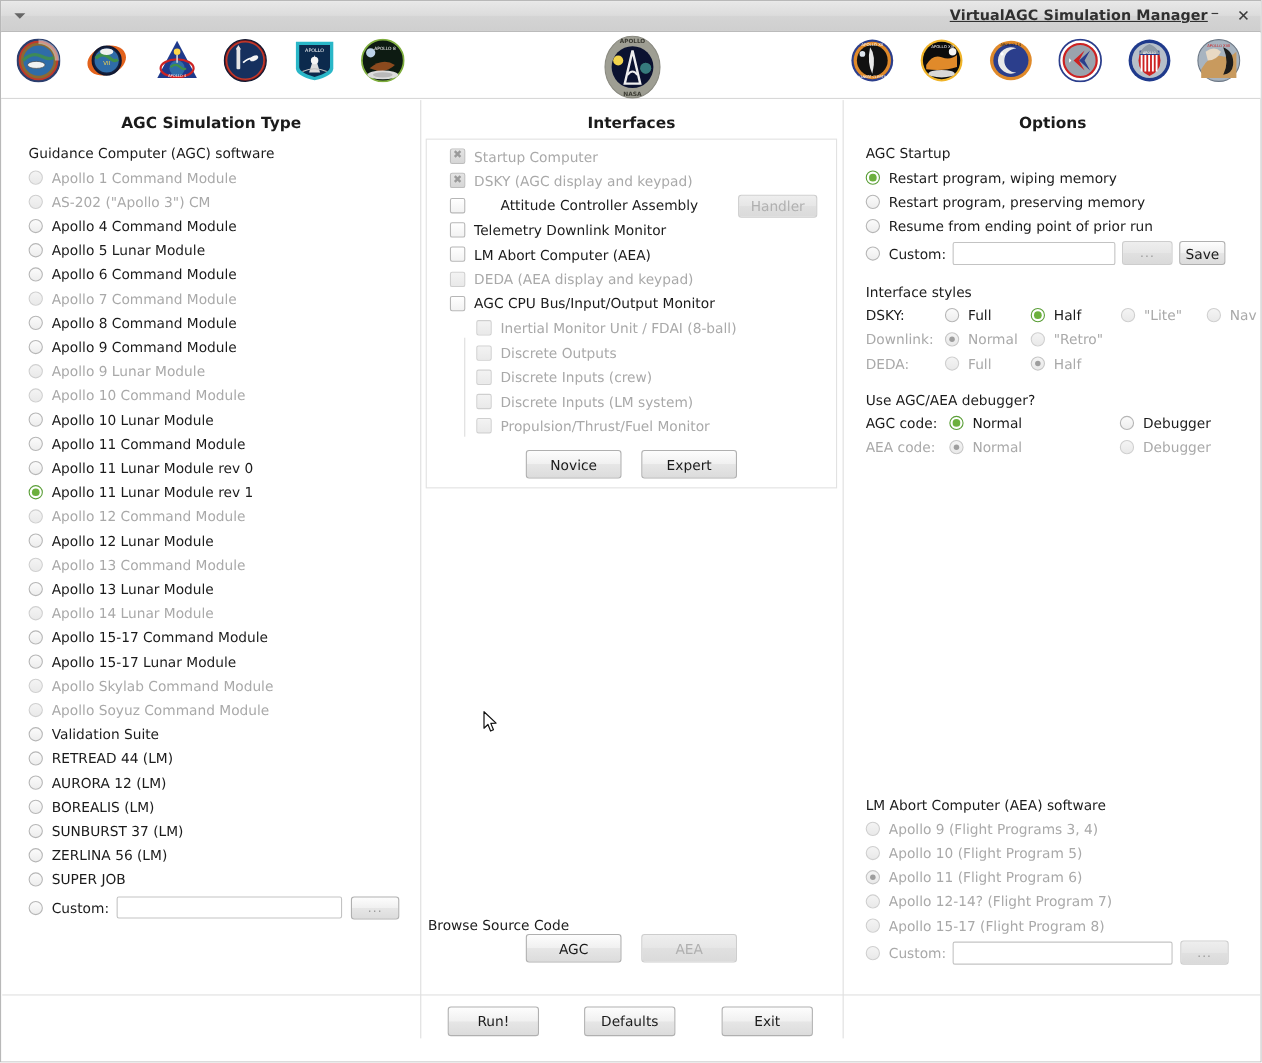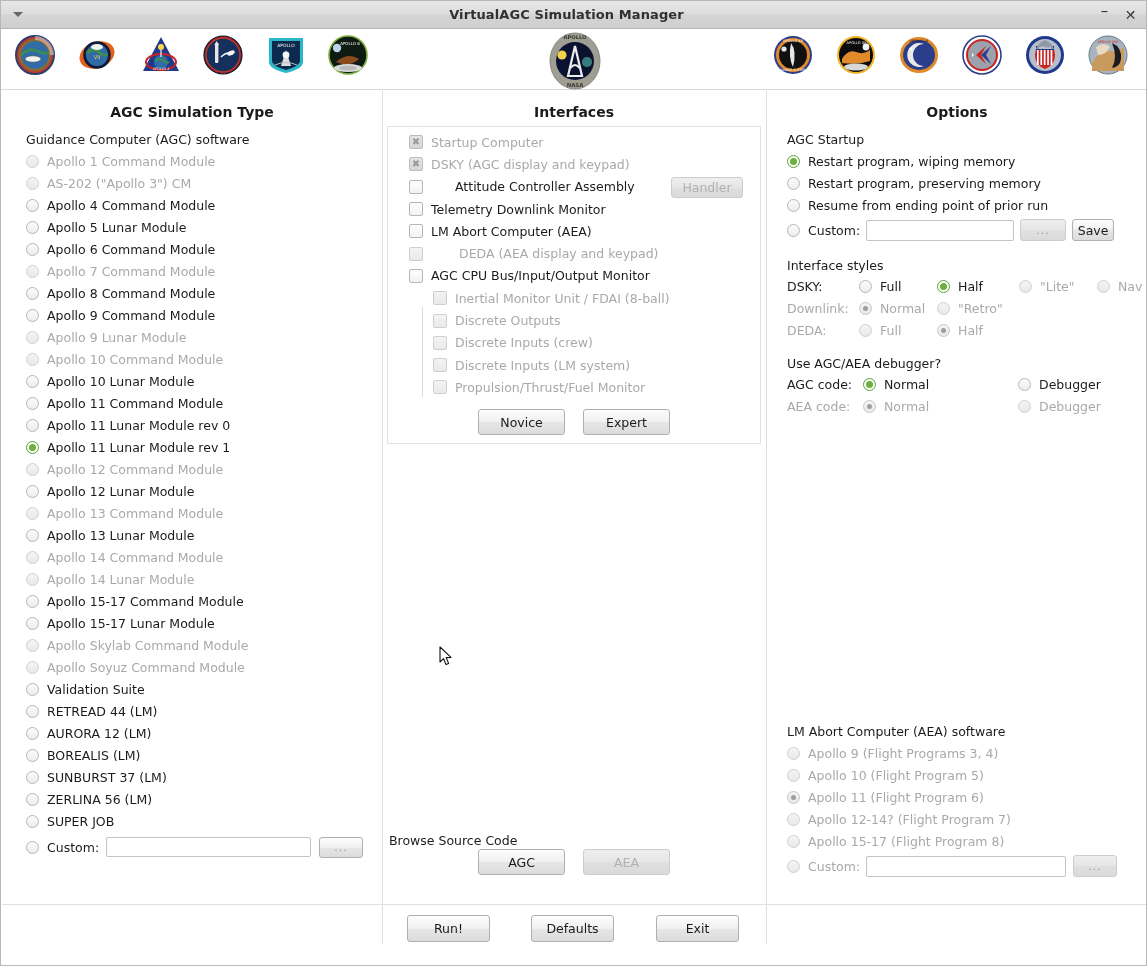--- a/index.html
+++ b/index.html
@@ -29,23 +29,24 @@
     width: 34px; height: 27px;
     display: flex; align-items: center; justify-content: center;
   }
   .tb-menu .caret {
     width: 0; height: 0;
     border-left: 5px solid transparent;
     border-right: 5px solid transparent;
     border-top: 5px solid #666;
   }
   .tb-title {
-    flex: 1; text-align: center;
+    flex: 1; text-align: right;
     font-size: 13px; font-weight: bold; color: #303030;
     letter-spacing: .1px;
+    text-decoration: underline;
   }
   .tb-buttons { display: flex; align-items: center; padding-right: 9px; gap: 13px; }
   .tb-btn { font-size: 14px; color: #3a3a3a; line-height: 1; width: 13px; text-align:center; }
   .tb-btn.min { position: relative; top: -3px; font-size: 15px; }
 
   
   .patchbar {
     position: absolute; left: 0; top: 29px;
     width: 1145px; height: 60px;
     background: #ffffff;
@@ -433,24 +434,20 @@
         <div class="radio-row dim">
           <span class="rad dimr"></span>
           <span>Apollo 13 Command Module</span>
         </div>
         <div class="radio-row">
           <span class="rad"></span>
           <span>Apollo 13 Lunar Module</span>
         </div>
         <div class="radio-row dim">
           <span class="rad dimr"></span>
-          <span>Apollo 14 Command Module</span>
-        </div>
-        <div class="radio-row dim">
-          <span class="rad dimr"></span>
           <span>Apollo 14 Lunar Module</span>
         </div>
         <div class="radio-row">
           <span class="rad"></span>
           <span>Apollo 15-17 Command Module</span>
         </div>
         <div class="radio-row">
           <span class="rad"></span>
           <span>Apollo 15-17 Lunar Module</span>
         </div>
@@ -516,21 +513,21 @@
           <span>Attitude Controller Assembly</span>
         </div>
         <div class="cb-row" style="padding-left: 0px;">
           <span class="cbx"></span>
           <span>Telemetry Downlink Monitor</span>
         </div>
         <div class="cb-row" style="padding-left: 0px;">
           <span class="cbx"></span>
           <span>LM Abort Computer (AEA)</span>
         </div>
-        <div class="cb-row dim" style="padding-left: 0px; gap: 28px;">
+        <div class="cb-row dim" style="padding-left: 0px;">
           <span class="cbx dimc"></span>
           <span>DEDA (AEA display and keypad)</span>
         </div>
         <div class="cb-row" style="padding-left: 0px;">
           <span class="cbx"></span>
           <span>AGC CPU Bus/Input/Output Monitor</span>
         </div>
         <div class="cb-row dim" style="padding-left: 24px;">
           <span class="cbx dimc"></span>
           <span>Inertial Monitor Unit / FDAI (8-ball)</span>

